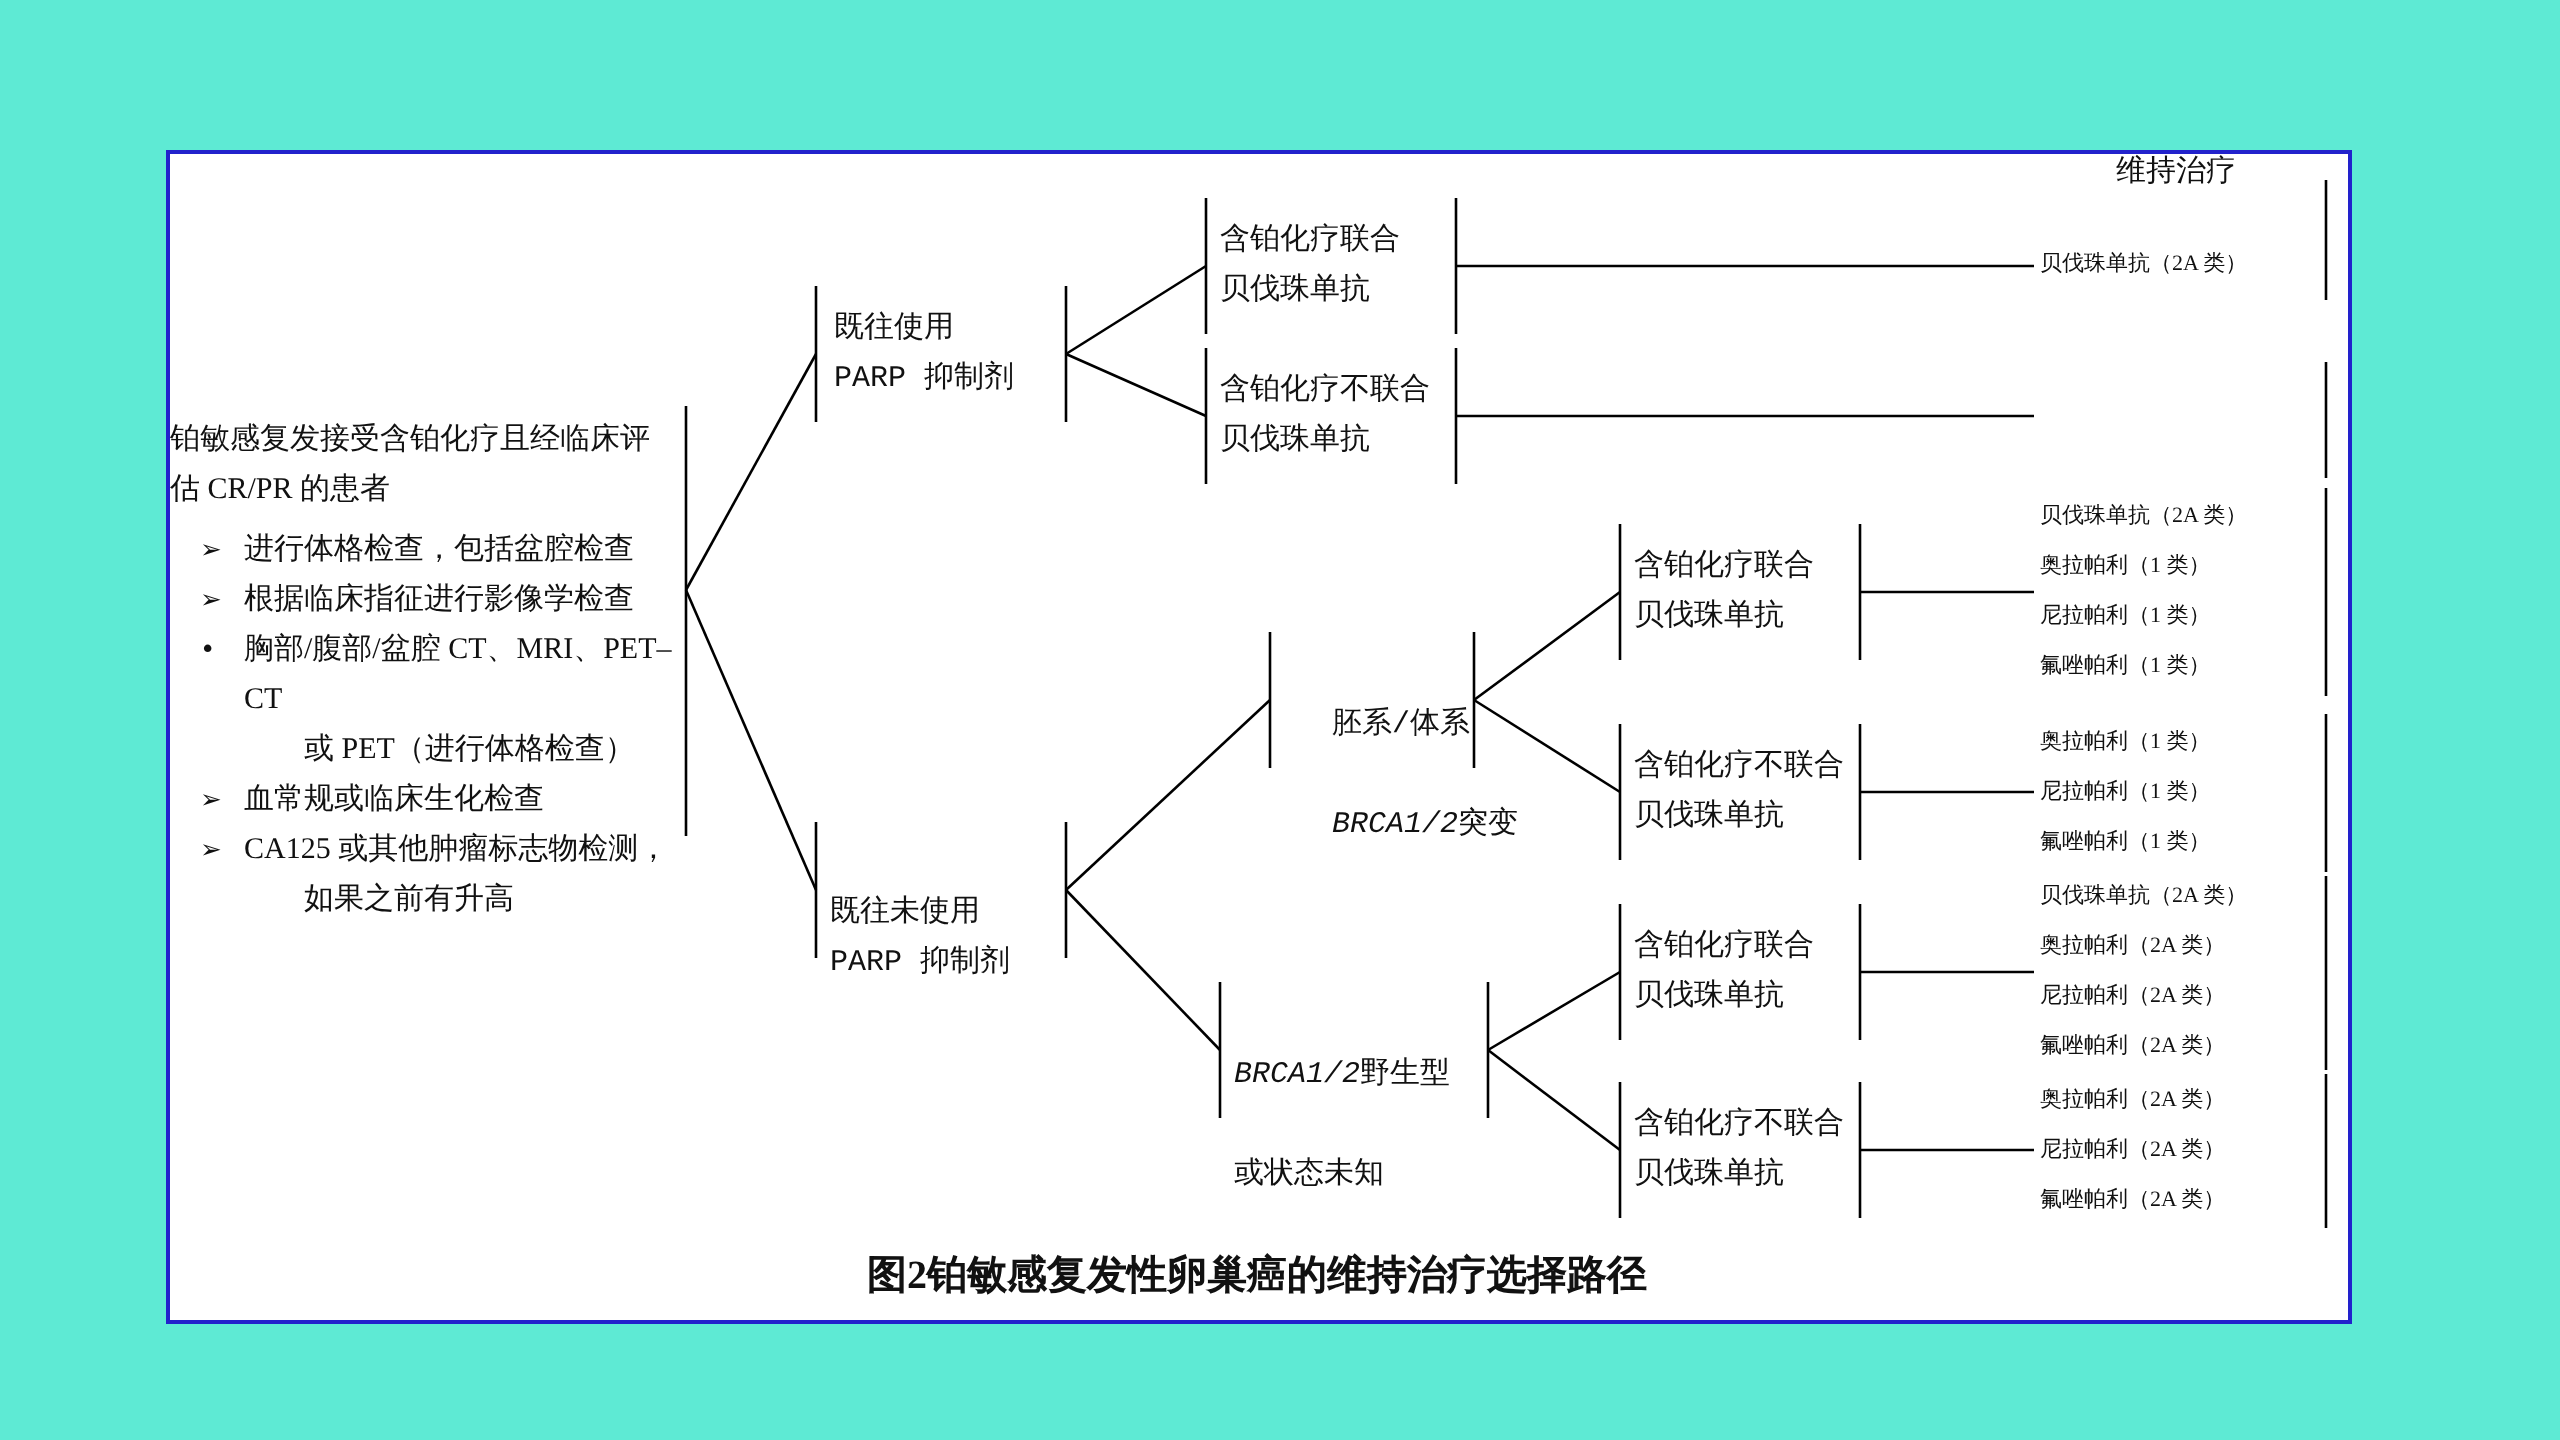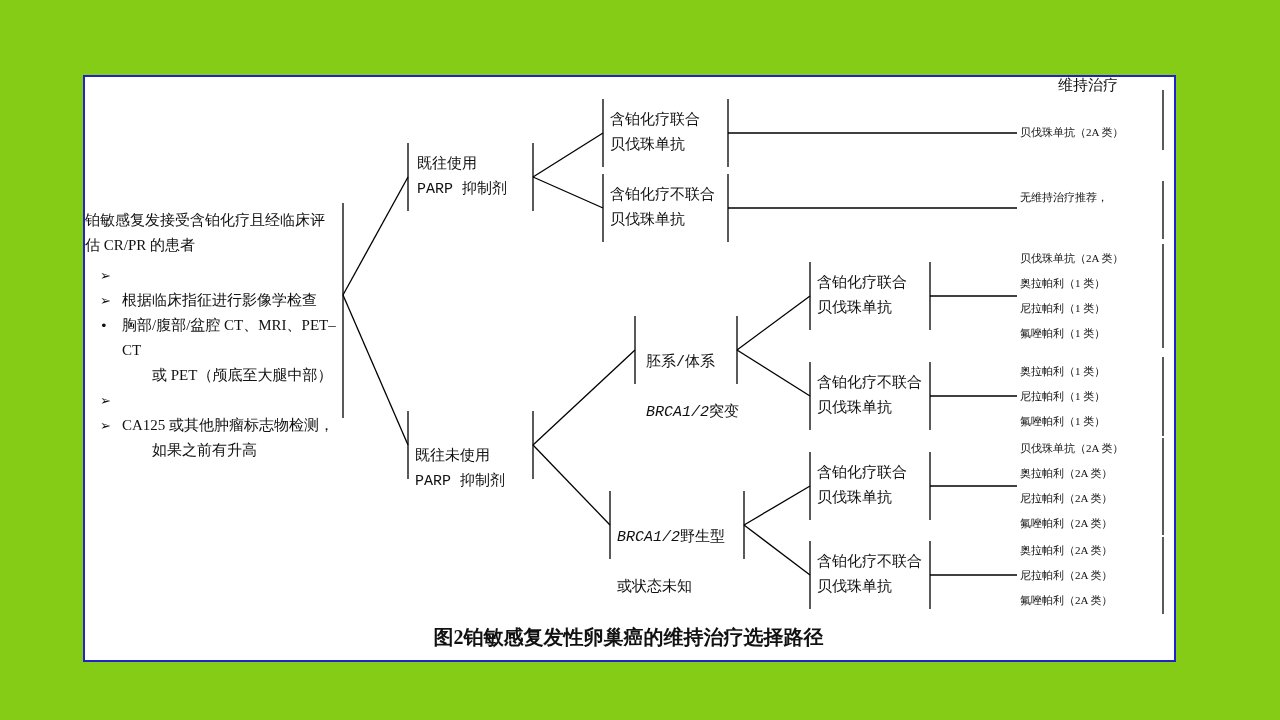--- a/index.html
+++ b/index.html
@@ -1,20 +1,20 @@
 <!DOCTYPE html>
 <html><head>
 <meta charset="utf-8">
 <style>
   html,body{margin:0;padding:0;}
   body{
     width:1280px;height:720px;background:#fdfdfd;color:#111;
     font-family:"Liberation Serif","DejaVu Serif",serif;
   }
-  .slide{position:relative;width:1280px;height:720px;overflow:hidden;background:#84cc16;}
+  .slide{position:relative;width:1280px;height:720px;overflow:hidden;background:#5eead4;}
   .frame{position:absolute;left:83px;top:75px;width:1089px;height:583px;border:2px solid #2222cc;background:#fff;}
   .connectors{position:absolute;left:0;top:0;width:1280px;height:720px;pointer-events:none;}
   .colhead{position:absolute;left:1018px;top:76px;width:140px;text-align:center;font-size:15px;}
   .patient{position:absolute;left:85px;top:208px;width:266px;font-size:15px;line-height:25px;}
   .p-title{white-space:pre-line;margin-bottom:5px;}
   .p-item{display:flex;padding-left:15px;}
   .marker{flex:0 0 22px;width:22px;font-family:"DejaVu Sans",sans-serif;font-size:13px;}
   .p-text{white-space:pre-wrap;}
   .node{position:absolute;font-size:15px;line-height:25px;white-space:pre-line;font-family:Liberation Mono, monospace;}
   .node i{font-style:italic;}
@@ -89,51 +89,53 @@
     </g>
   </svg>
 
   <div class="colhead">维持治疗</div>
 
   <div class="patient">
     <div class="p-title">铂敏感复发接受含铂化疗且经临床评
 估 CR/PR 的患者</div>
     <div class="p-item">
       <span class="marker">➢</span>
+      <span class="p-text">进行体格检查，包括盆腔检查</span>
     </div>
     <div class="p-item">
       <span class="marker">➢</span>
       <span class="p-text">根据临床指征进行影像学检查</span>
     </div>
     <div class="p-item">
       <span class="marker">•</span>
       <span class="p-text">胸部/腹部/盆腔 CT、MRI、PET–CT
-　　或 PET（颅底至大腿中部）</span>
+　　或 PET（进行体格检查）</span>
     </div>
     <div class="p-item">
       <span class="marker">➢</span>
+      <span class="p-text">血常规或临床生化检查</span>
     </div>
     <div class="p-item">
       <span class="marker">➢</span>
       <span class="p-text">CA125 或其他肿瘤标志物检测，
 　　如果之前有升高</span>
     </div>
   </div>
 
   <div class="node" style="left:417px;top:152px">既往使用
 PARP 抑制剂</div>
   <div class="node" style="left:415px;top:444px">既往未使用
 PARP 抑制剂</div>
 
   <div class="node" style="left:610px;top:108px">含铂化疗联合
 贝伐珠单抗</div>
   <div class="node" style="left:610px;top:183px">含铂化疗不联合
 贝伐珠单抗</div>
 
-  <div class="node" style="left:646px;top:325px">
+  <div class="node" style="left:666px;top:325px">
     <div>胚系/体系</div>
     <div><i>BRCA1/2</i><span>突变</span></div>
   </div>
   <div class="node" style="left:617px;top:500px">
     <div><i>BRCA1/2</i><span>野生型</span></div>
     <div>或状态未知</div>
   </div>
 
   <div class="node" style="left:817px;top:271px">含铂化疗联合
 贝伐珠单抗</div>
@@ -141,21 +143,20 @@
 贝伐珠单抗</div>
   <div class="node" style="left:817px;top:461px">含铂化疗联合
 贝伐珠单抗</div>
   <div class="node" style="left:817px;top:550px">含铂化疗不联合
 贝伐珠单抗</div>
 
   <div class="res" style="left:1020px;top:120px">
     <div class="res-line">贝伐珠单抗（2A 类）</div>
   </div>
   <div class="res" style="left:1020px;top:185px">
-    <div class="res-line">无维持治疗推荐，</div>
   </div>
   <div class="res" style="left:1020px;top:246px">
     <div class="res-line">贝伐珠单抗（2A 类）</div>
     <div class="res-line">奥拉帕利（1 类）</div>
     <div class="res-line">尼拉帕利（1 类）</div>
     <div class="res-line">氟唑帕利（1 类）</div>
   </div>
   <div class="res" style="left:1020px;top:359px">
     <div class="res-line">奥拉帕利（1 类）</div>
     <div class="res-line">尼拉帕利（1 类）</div>

